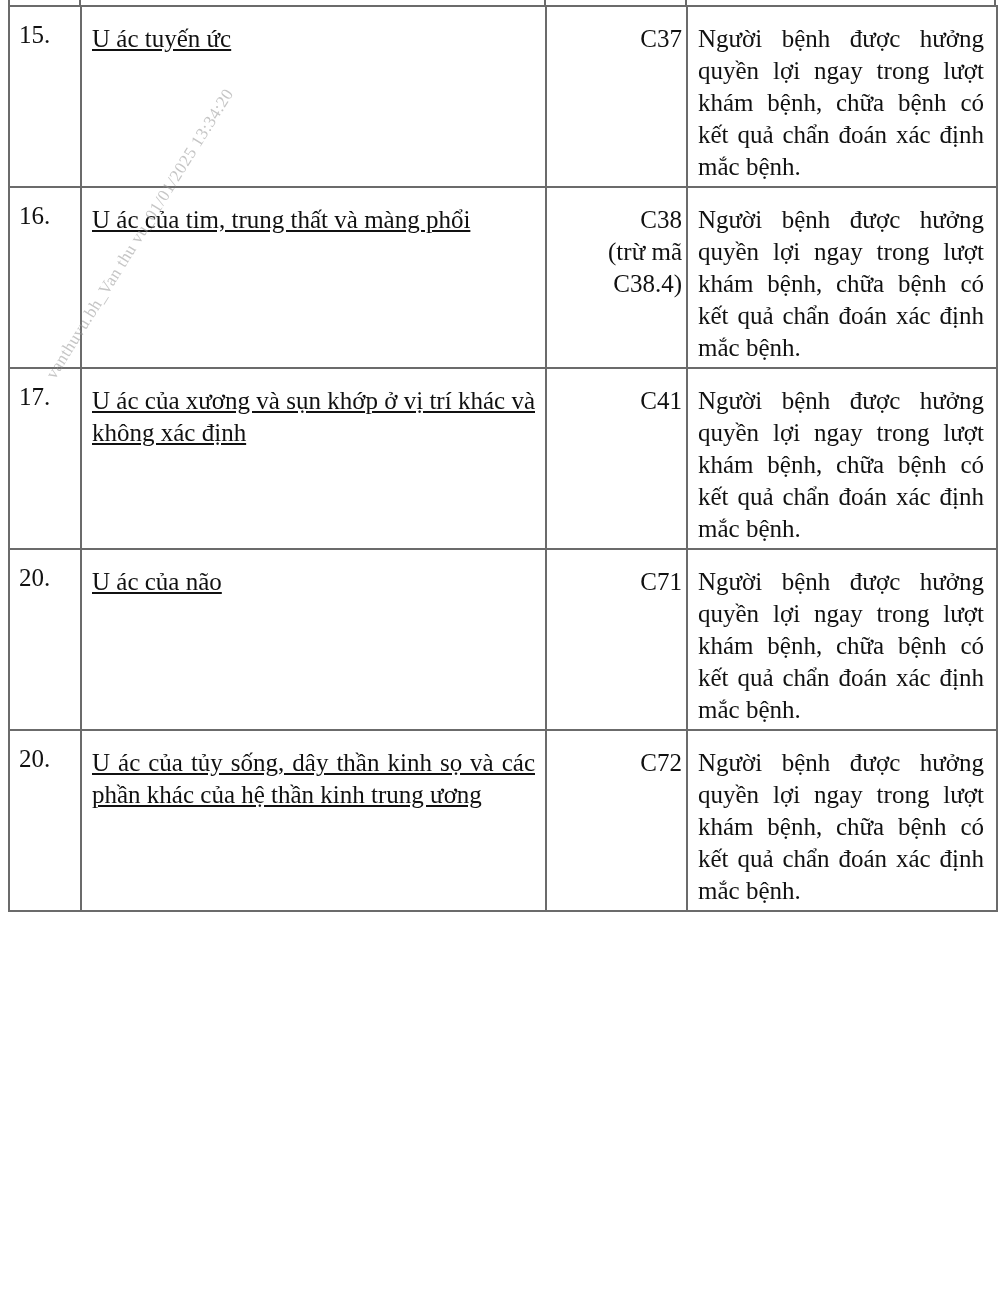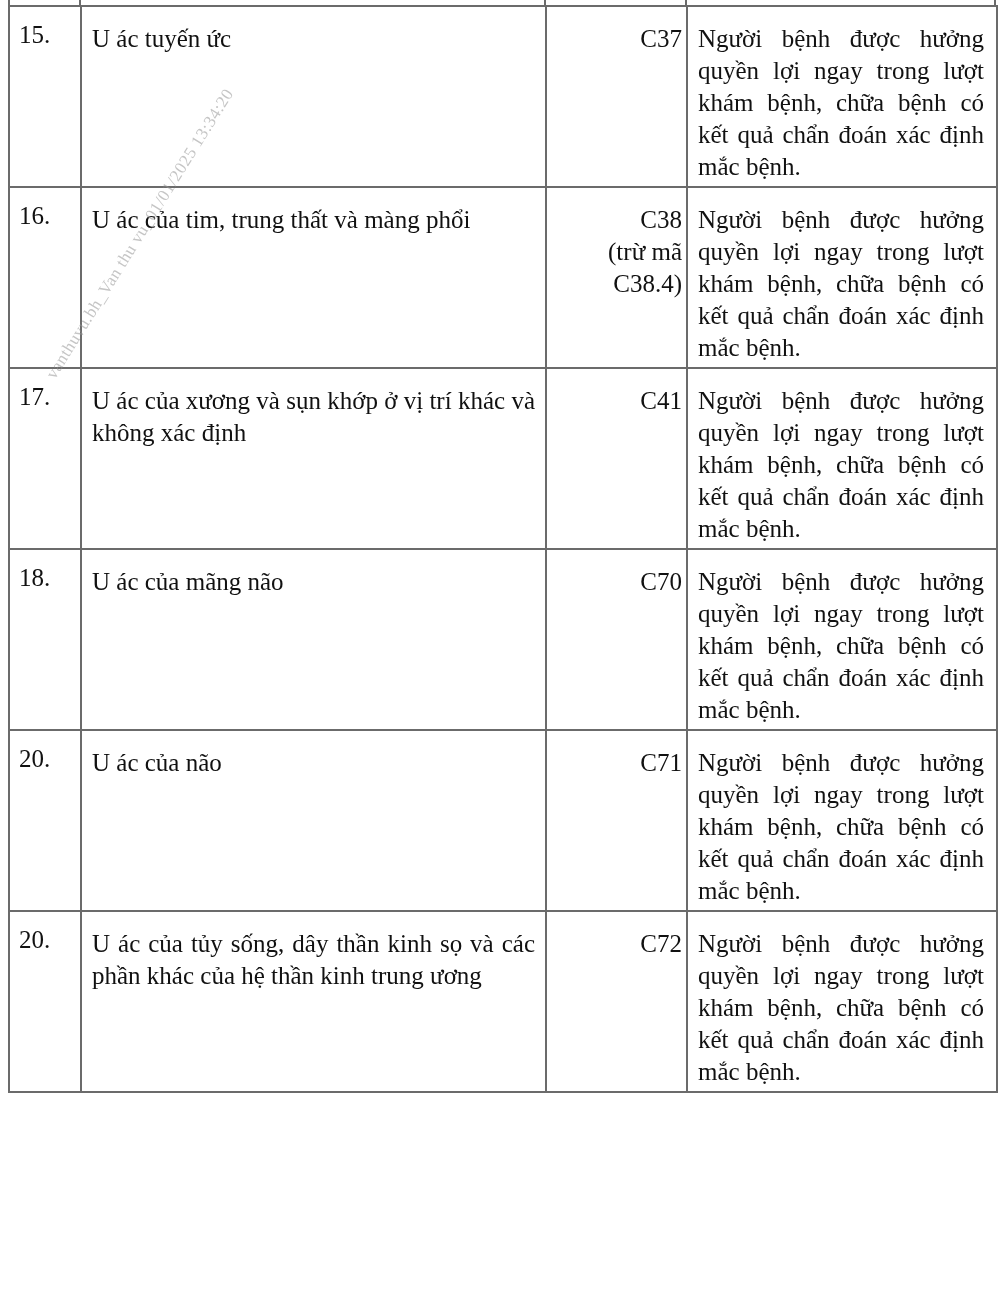--- a/index.html
+++ b/index.html
@@ -36,20 +36,21 @@
     .col-name { width: 465px; }
     .col-code { width: 141px; }
     .col-note { width: 310px; }
     .cell-stt {
       padding: 12px 0 0 9px !important;
       border-radius: 22px;
     }
     .cell-name {
       padding: 16px 10px 0 10px !important;
       text-align: justify;
+      text-decoration: underline;
     }
     .cell-code {
       padding: 16px 4px 0 4px !important;
       text-align: right;
       margin-top: 44px;
     }
     .cell-note {
       padding: 16px 12px 0 10px !important;
       text-align: justify;
       font-family: Liberation Serif, serif;
@@ -117,28 +118,20 @@
     </tr>
     <tr>
       <td class="cell-stt">17.</td>
       <td class="cell-name">U ác của xương và sụn khớp ở vị trí khác và không xác định</td>
       <td class="cell-code">
         <span class="code-line">C41</span>
       </td>
       <td class="cell-note">Người bệnh được hưởng quyền lợi ngay trong lượt khám bệnh, chữa bệnh có kết quả chẩn đoán xác định mắc bệnh.</td>
     </tr>
     <tr>
-      <td class="cell-stt">18.</td>
-      <td class="cell-name">U ác của mãng não</td>
-      <td class="cell-code">
-        <span class="code-line">C70</span>
-      </td>
-      <td class="cell-note">Người bệnh được hưởng quyền lợi ngay trong lượt khám bệnh, chữa bệnh có kết quả chẩn đoán xác định mắc bệnh.</td>
-    </tr>
-    <tr>
       <td class="cell-stt">20.</td>
       <td class="cell-name">U ác của não</td>
       <td class="cell-code">
         <span class="code-line">C71</span>
       </td>
       <td class="cell-note">Người bệnh được hưởng quyền lợi ngay trong lượt khám bệnh, chữa bệnh có kết quả chẩn đoán xác định mắc bệnh.</td>
     </tr>
     <tr>
       <td class="cell-stt">20.</td>
       <td class="cell-name">U ác của tủy sống, dây thần kinh sọ và các phần khác của hệ thần kinh trung ương</td>

